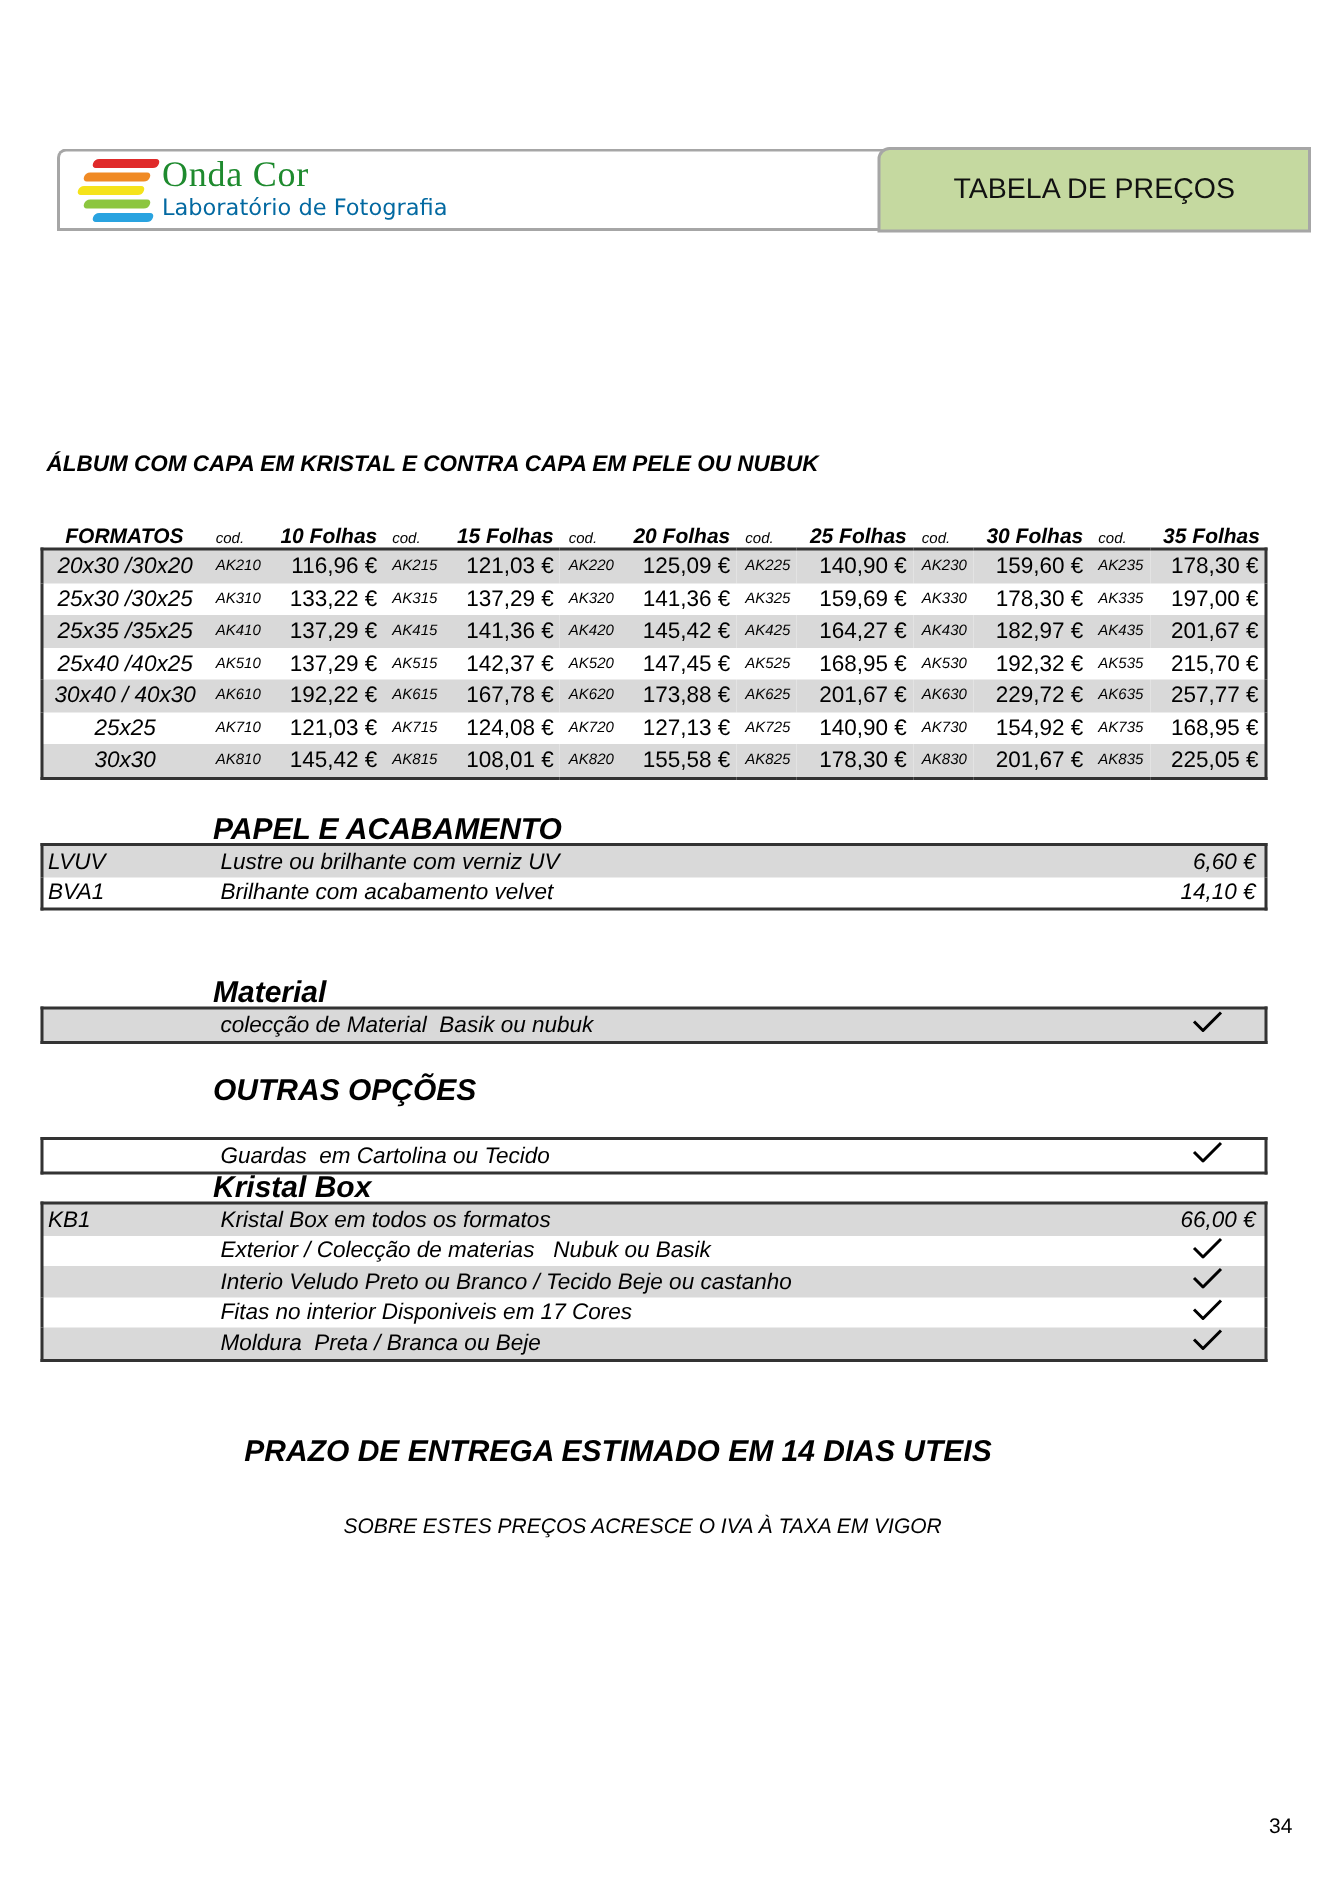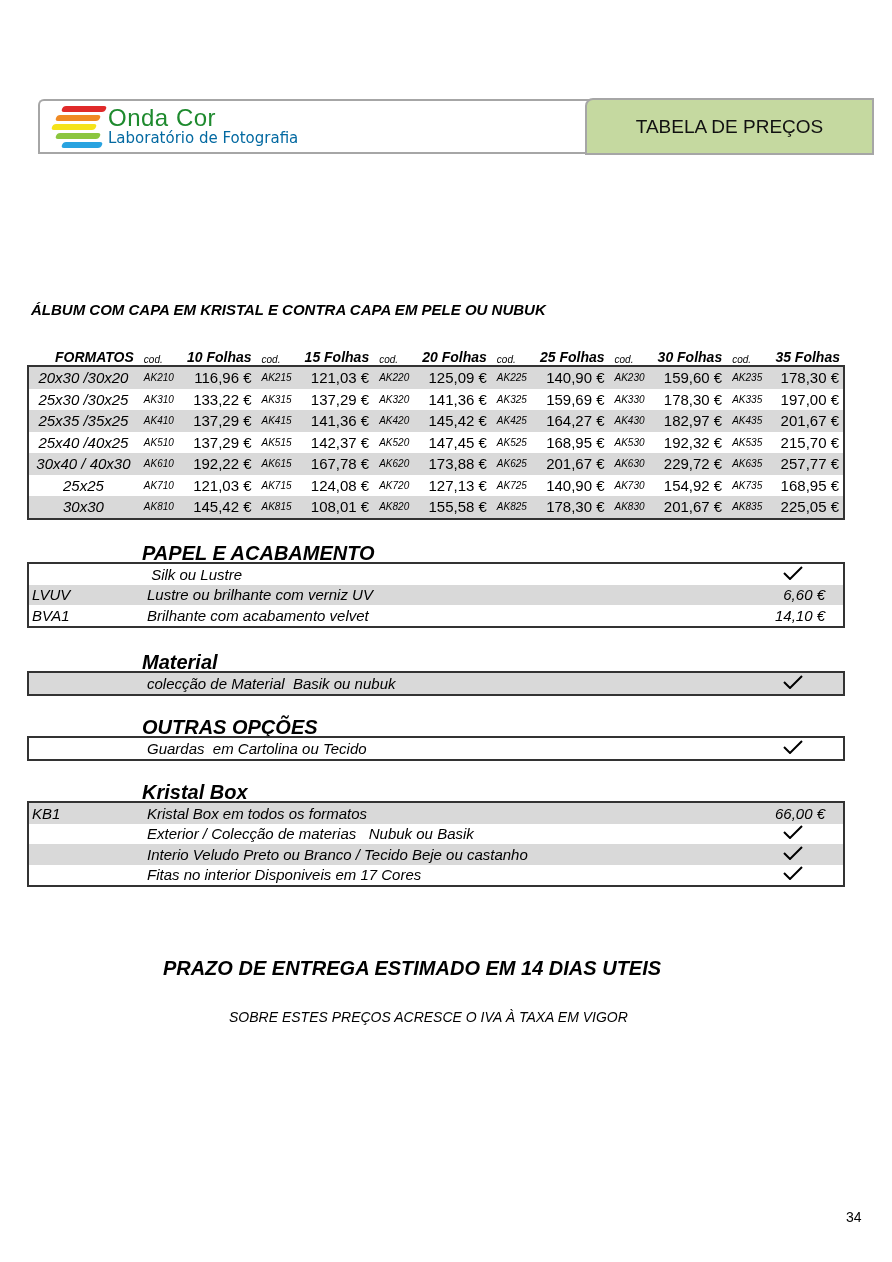--- a/index.html
+++ b/index.html
@@ -2,46 +2,46 @@
 <html><head>
 <meta charset="utf-8">
 <style>
   html, body { margin:0; padding:0; background:#ffffff; }
   body { width:892px; height:1262px; position:relative; font-family:"Liberation Sans", sans-serif; color:#000; overflow:hidden; }
 
   
   .hdr-box { position:absolute; left:38px; top:99px; width:600px; height:55px; border:2px solid #a6a6a6; border-radius:6px 0 0 0; border-right:none; box-sizing:border-box; background:#fff; }
   .logo-stripes { position:absolute; left:50px; top:106px; width:60px; height:44px; }
   .logo-stripes span { position:absolute; height:6px; border-radius:3px; transform:skewX(-20deg); }
-  .logo-title { position:absolute; left:108px; top:104px; font-size:24px; color:#1e8a2e; font-family:Liberation Sans, sans-serif; letter-spacing:0.5px; }
+  .logo-title { position:absolute; left:108px; top:104px; font-size:24px; color:#1e8a2e; font-family:Liberation Serif, serif; letter-spacing:0.5px; }
   .logo-sub { position:absolute; left:108px; top:129px; font-size:15px; color:#0369a1; font-family:"DejaVu Sans", sans-serif; }
   .tab-box { position:absolute; left:585px; top:98px; width:289px; height:57px; background:#c5d9a0; border:2px solid #a6a6a6; border-radius:8px 0 0 0; box-sizing:border-box; display:flex; align-items:center; justify-content:center; font-size:19px; font-family:"Liberation Sans", sans-serif; color:#111; }
 
   .title { position:absolute; left:31px; top:301px; font-size:15px; font-weight:bold; font-style:italic; }
 
   
   .ptable { position:absolute; left:27px; top:345px; width:818px; border-collapse:collapse; }
   .ptable th { font-weight:bold; font-style:italic; font-size:14px; text-align:right; padding:0 4px; height:20px; vertical-align:bottom; white-space:nowrap; }
-  .ptable th.fmt { text-align:right; padding-left:4px;margin-left:14px; }
+  .ptable th.fmt { text-align:center; padding-left:4px;margin-left:14px; }
   .ptable th.cod, .ptable td.cod { font-size:10px; font-weight:normal; font-style:italic; text-align:left; padding:0 2px 0 6px; }
   .ptable td { font-size:15px; height:21.5px; padding:0 4px; text-align:right; white-space:nowrap; }
   .ptable td.fmt { font-style:italic; text-align:center; }
   .ptable tbody tr:nth-child(odd) td { background:#d9d9d9; }
   .ptable tbody { border:2px solid #f9a8d4; }
   .ptable tbody tr td:first-child { border-left:2px solid #333; }
   .ptable tbody tr td:last-child { border-right:2px solid #333; }
   .ptable tbody tr:first-child td { border-top:2px solid #333; }
   .ptable tbody tr:last-child td { border-bottom:2px solid #333; }
 
   
   .sec-label { position:absolute; left:142px; font-size:20px; font-weight:bold; font-style:italic; }
   .otable { position:absolute; left:27px; width:818px; border-collapse:collapse; border:2px solid #333; }
   .otable td { height:20.5px; font-size:15px; font-style:italic; padding:0 3px; white-space:nowrap; }
   .otable td.code { width:109px; }
-  .otable td.val { text-align:right; width:90px; padding-right:18px; }
+  .otable td.val { text-align:right; width:90px; padding-right:6px; }
   .otable tr.shade td { background:#d9d9d9; }
   .check { display:inline-block; width:20px; height:14px; margin-right:22px; }
 
   .footer-main { position:absolute; left:0; width:824px; top:957px; text-align:center; font-size:20px; font-weight:bold; font-style:italic; }
   .footer-sub { position:absolute; left:229px; top:1009px; font-size:14px; font-style:italic; }
   .page-num { position:absolute; left:846px; top:1209px; font-size:14px; }
 </style>
 </head>
 <body>
 
@@ -182,27 +182,20 @@
         <td>201,67 €</td>
         <td class="cod">AK835</td>
         <td>225,05 €</td>
       </tr>
     </tbody>
 </table>
 
 <div class="sec-label" style="top:542px;">PAPEL E ACABAMENTO</div>
 <table class="otable" style="top:562px;">
     <tbody>
-      <tr>
-        <td class="code"></td>
-        <td style="white-space: pre;"> Silk ou Lustre</td>
-        <td class="val"><span class="check"><svg viewBox="0 0 20 14" width="20" height="14">
-              <path d="M1 7 L7 13 L19 1" fill="none" stroke="#000" stroke-width="2"></path>
-            </svg></span></td>
-      </tr>
       <tr class="shade">
         <td class="code">LVUV</td>
         <td style="white-space: pre;">Lustre ou brilhante com verniz UV</td>
         <td class="val">6,60 €</td>
       </tr>
       <tr>
         <td class="code">BVA1</td>
         <td style="white-space: pre;">Brilhante com acabamento velvet</td>
         <td class="val">14,10 €</td>
       </tr>
@@ -216,21 +209,21 @@
         <td class="code"></td>
         <td style="white-space: pre;">colecção de Material  Basik ou nubuk</td>
         <td class="val"><span class="check"><svg viewBox="0 0 20 14" width="20" height="14">
               <path d="M1 7 L7 13 L19 1" fill="none" stroke="#000" stroke-width="2"></path>
             </svg></span></td>
       </tr>
     </tbody>
   </table>
 
 <div class="sec-label" style="top:716px;">OUTRAS OPÇÕES</div>
-<table class="otable" style="top:736px;">
+<table class="otable" style="top:758px;">
     <tbody>
       <tr>
         <td class="code"></td>
         <td style="white-space: pre;">Guardas  em Cartolina ou Tecido</td>
         <td class="val"><span class="check"><svg viewBox="0 0 20 14" width="20" height="14">
               <path d="M1 7 L7 13 L19 1" fill="none" stroke="#000" stroke-width="2"></path>
             </svg></span></td>
       </tr>
     </tbody>
   </table>
@@ -257,18 +250,25 @@
               <path d="M1 7 L7 13 L19 1" fill="none" stroke="#000" stroke-width="2"></path>
             </svg></span></td>
       </tr>
       <tr class="">
         <td class="code"></td>
         <td style="white-space: pre;">Fitas no interior Disponiveis em 17 Cores</td>
         <td class="val"><span class="check"><svg viewBox="0 0 20 14" width="20" height="14">
               <path d="M1 7 L7 13 L19 1" fill="none" stroke="#000" stroke-width="2"></path>
             </svg></span></td>
       </tr>
+      <tr class="shade">
+        <td class="code"></td>
+        <td style="white-space: pre;">Moldura  Preta / Branca ou Beje</td>
+        <td class="val"><span class="check"><svg viewBox="0 0 20 14" width="20" height="14">
+              <path d="M1 7 L7 13 L19 1" fill="none" stroke="#000" stroke-width="2"></path>
+            </svg></span></td>
+      </tr>
     </tbody>
   </table>
 
 <div class="footer-main">PRAZO DE ENTREGA ESTIMADO EM 14 DIAS UTEIS</div>
 <div class="footer-sub">SOBRE ESTES PREÇOS ACRESCE O IVA À TAXA EM VIGOR</div>
 <div class="page-num">34</div>
 
 </body></html>

